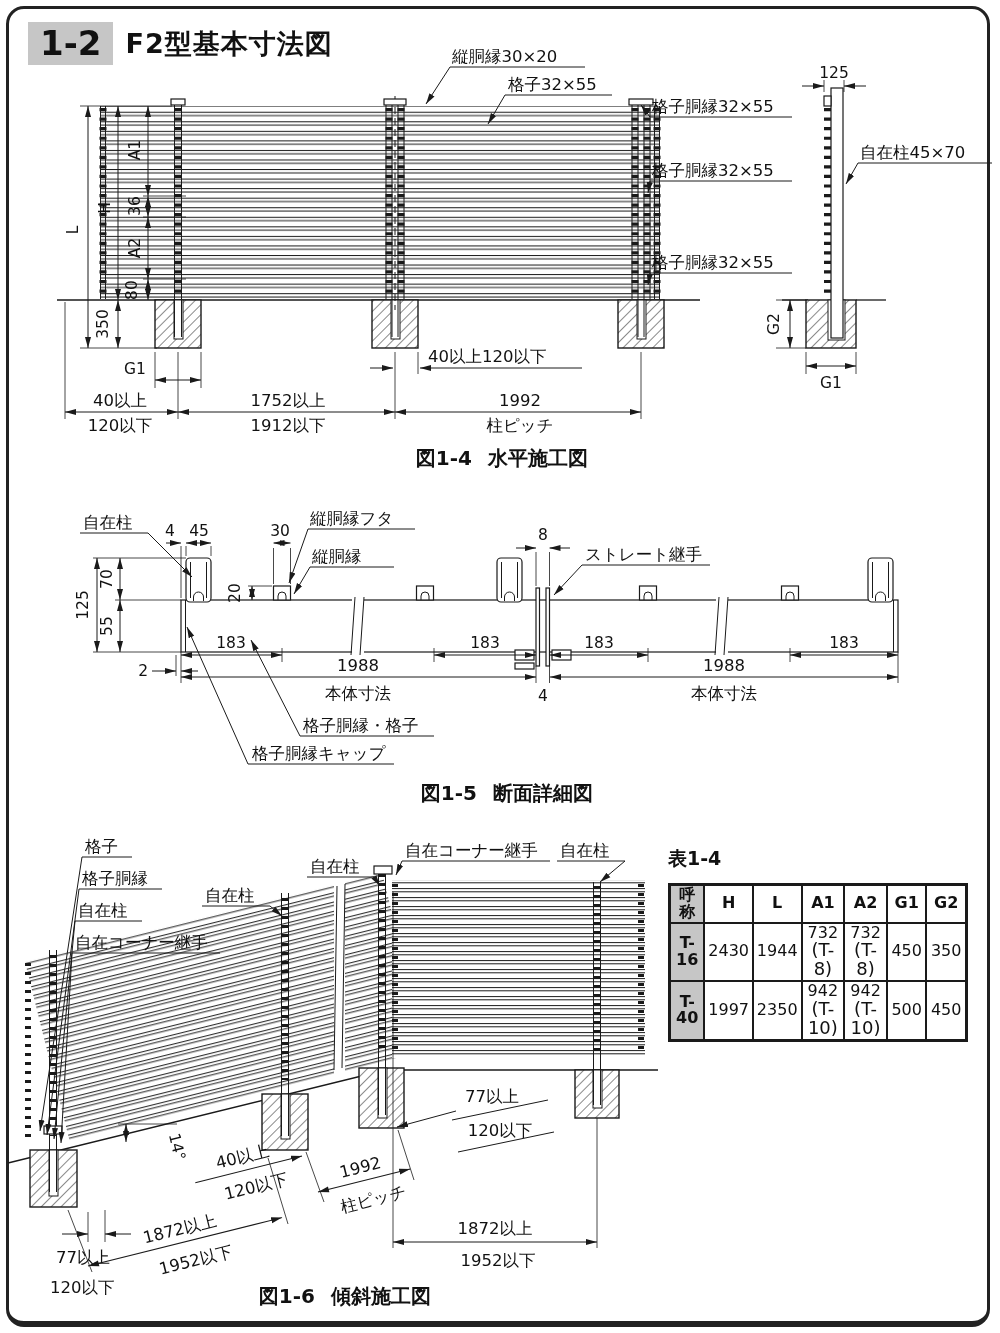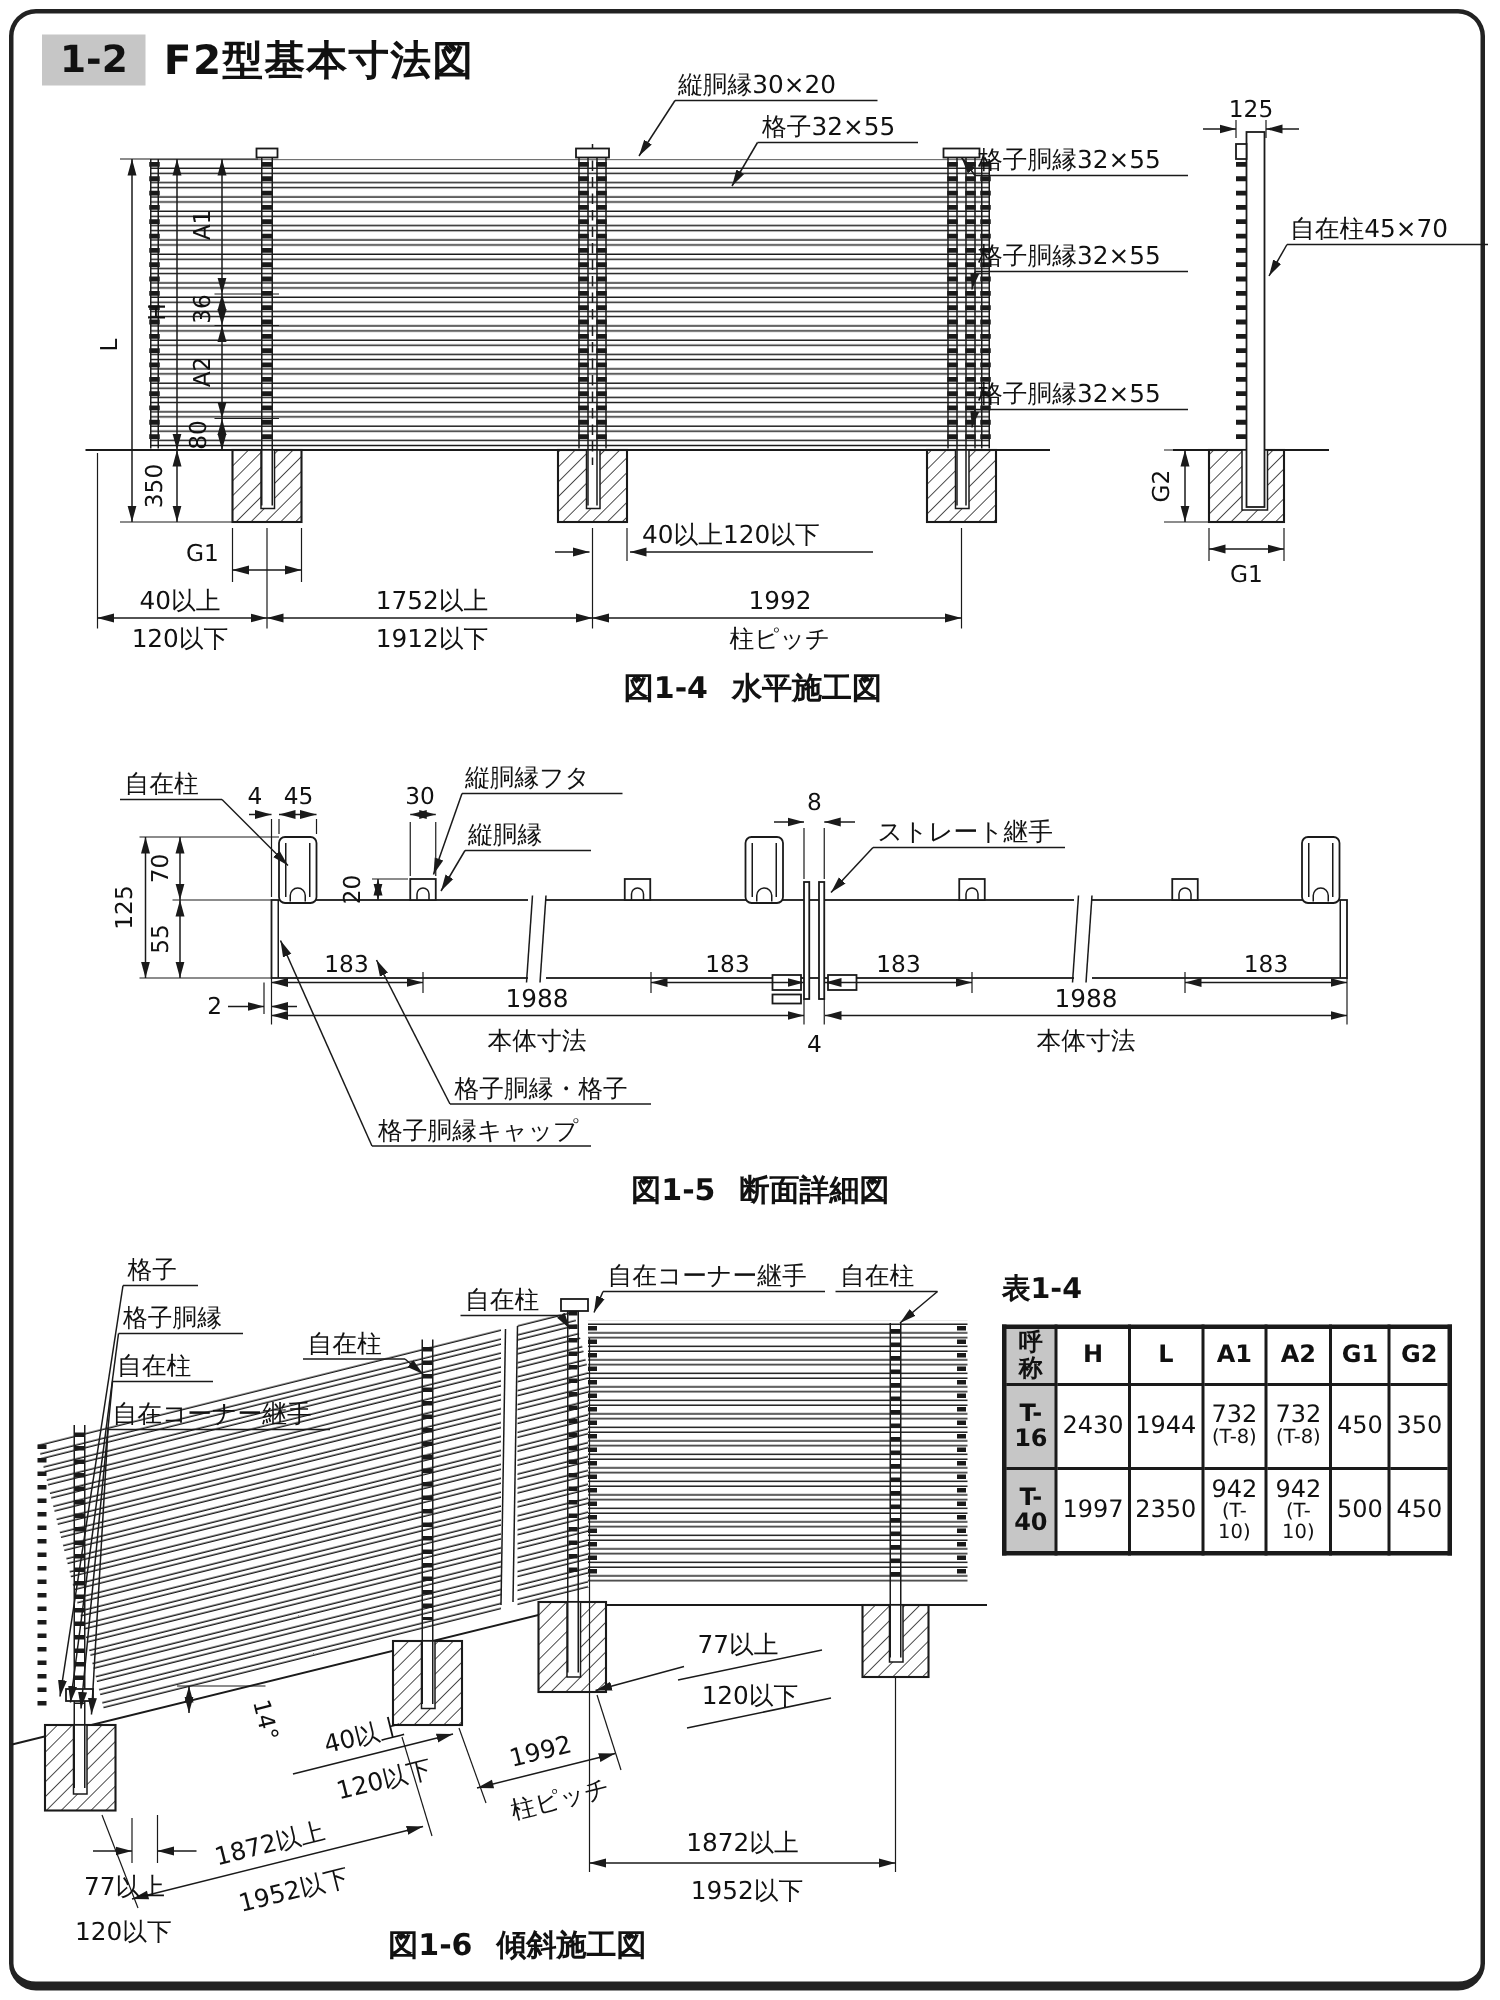--- a/index.html
+++ b/index.html
@@ -1,21 +1,21 @@
 <!DOCTYPE html>
 <html><head>
 <meta charset="utf-8">
 <style>
   html,body{margin:0;padding:0;background:#fff;}
   #page{position:relative;width:1000px;height:1333px;background:#fff;overflow:hidden;
         font-family:"DejaVu Sans",sans-serif;color:#111;}
   #frame{position:absolute;left:6px;top:6px;right:10px;bottom:6px;
          border:3px solid #222;border-bottom-width:6px;border-radius:18px;pointer-events:none;}
   #hdr{position:absolute;left:28px;top:22px;display:flex;align-items:center;gap:12px;}
-  #secno{background:#c6c6c6;color:#111;font-size:25px;font-weight:bold;
+  #secno{background:#c6c6c6;color:#111;font-size:34px;font-weight:bold;
          padding:3px 12px;line-height:1.1;}
   #ttl{font-size:27px;font-weight:bold;letter-spacing:1px;}
   svg{position:absolute;left:0;overflow:visible;}
   svg text{font-family:"DejaVu Sans",sans-serif;fill:#111;}
   .d{font-size:15.5px;}
   .l{font-size:16.5px;}
   .cap{font-size:20px;font-weight:bold;}
   .dim,.ext,.lead,.ul{stroke:#1a1a1a;fill:none;}
   .dim{stroke-width:1;}
   .ext{stroke-width:0.8;}
@@ -28,21 +28,21 @@
   .gl{stroke:#1a1a1a;stroke-width:1.3;fill:none;}
   
   #tbl14{position:absolute;left:668px;top:846px;width:300px;}
   #tbl14 .tname{font-size:19px;font-weight:bold;margin-bottom:11px;}
   table.spec{border-collapse:collapse;border:3px solid #1a1a1a;}
   table.spec th,table.spec td{border:2px solid #1a1a1a;text-align:center;
      font-size:16px;padding:1px 2px;line-height:1.05;}
   table.spec th{font-weight:bold;background:#fff;height:24px;margin-top:35px;}
   table.spec th.gray, table.spec td.gray{background:#c6c6c6;font-weight:bold;}
   table.spec td{height:52px;background:#fff;text-align:center;}
-  td .sub{font-size:13px;display:block;}
+  td .sub{font-size:18px;display:block;}
 </style>
 </head>
 <body>
 
 <div id="page">
   <div id="frame"></div>
 
   <div id="hdr">
     <div id="secno">1-2</div>
     <div id="ttl">F2型基本寸法図</div>

